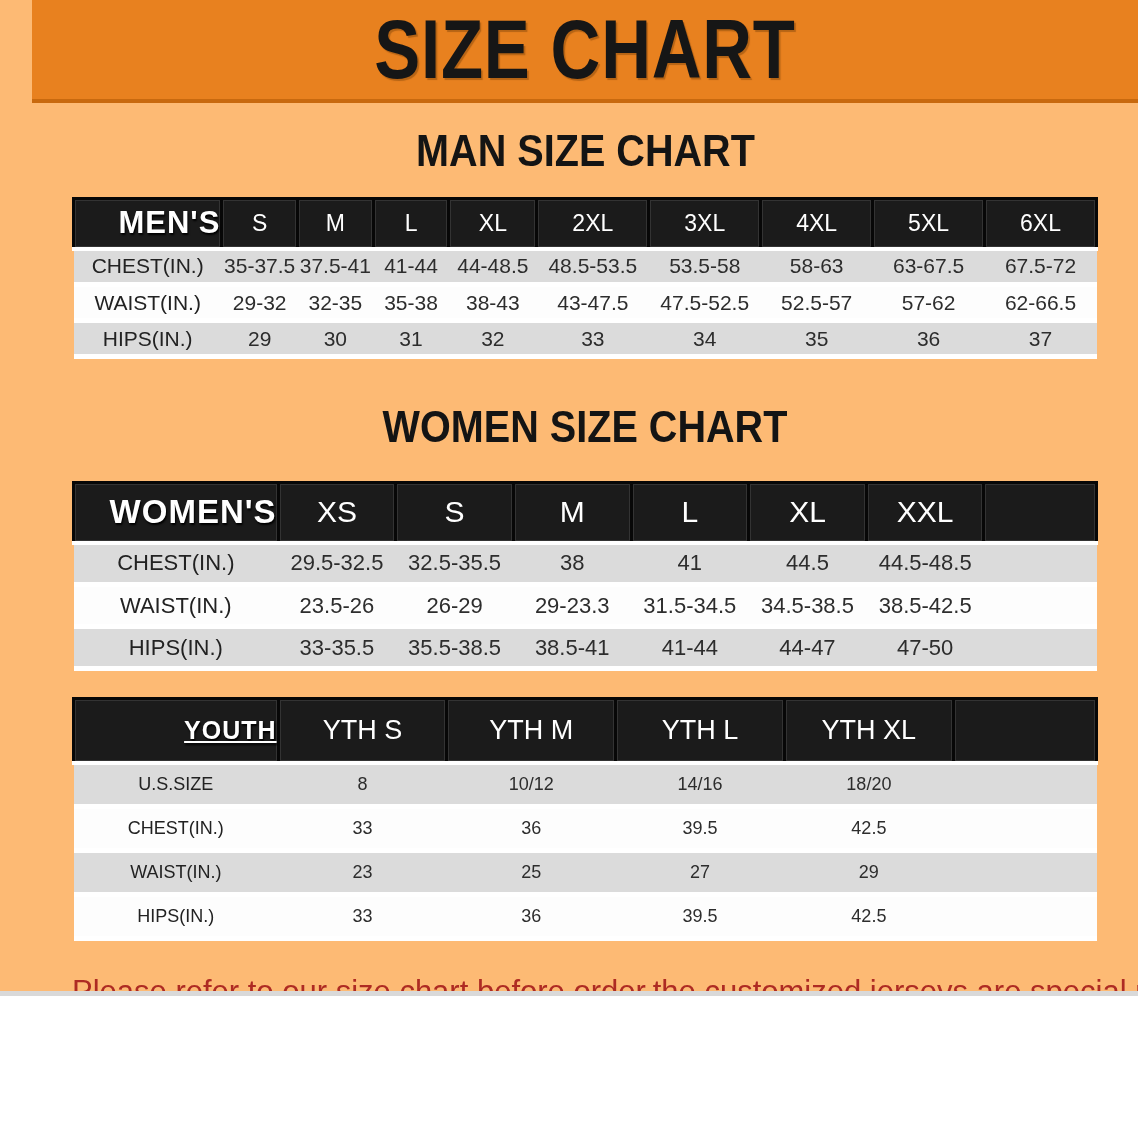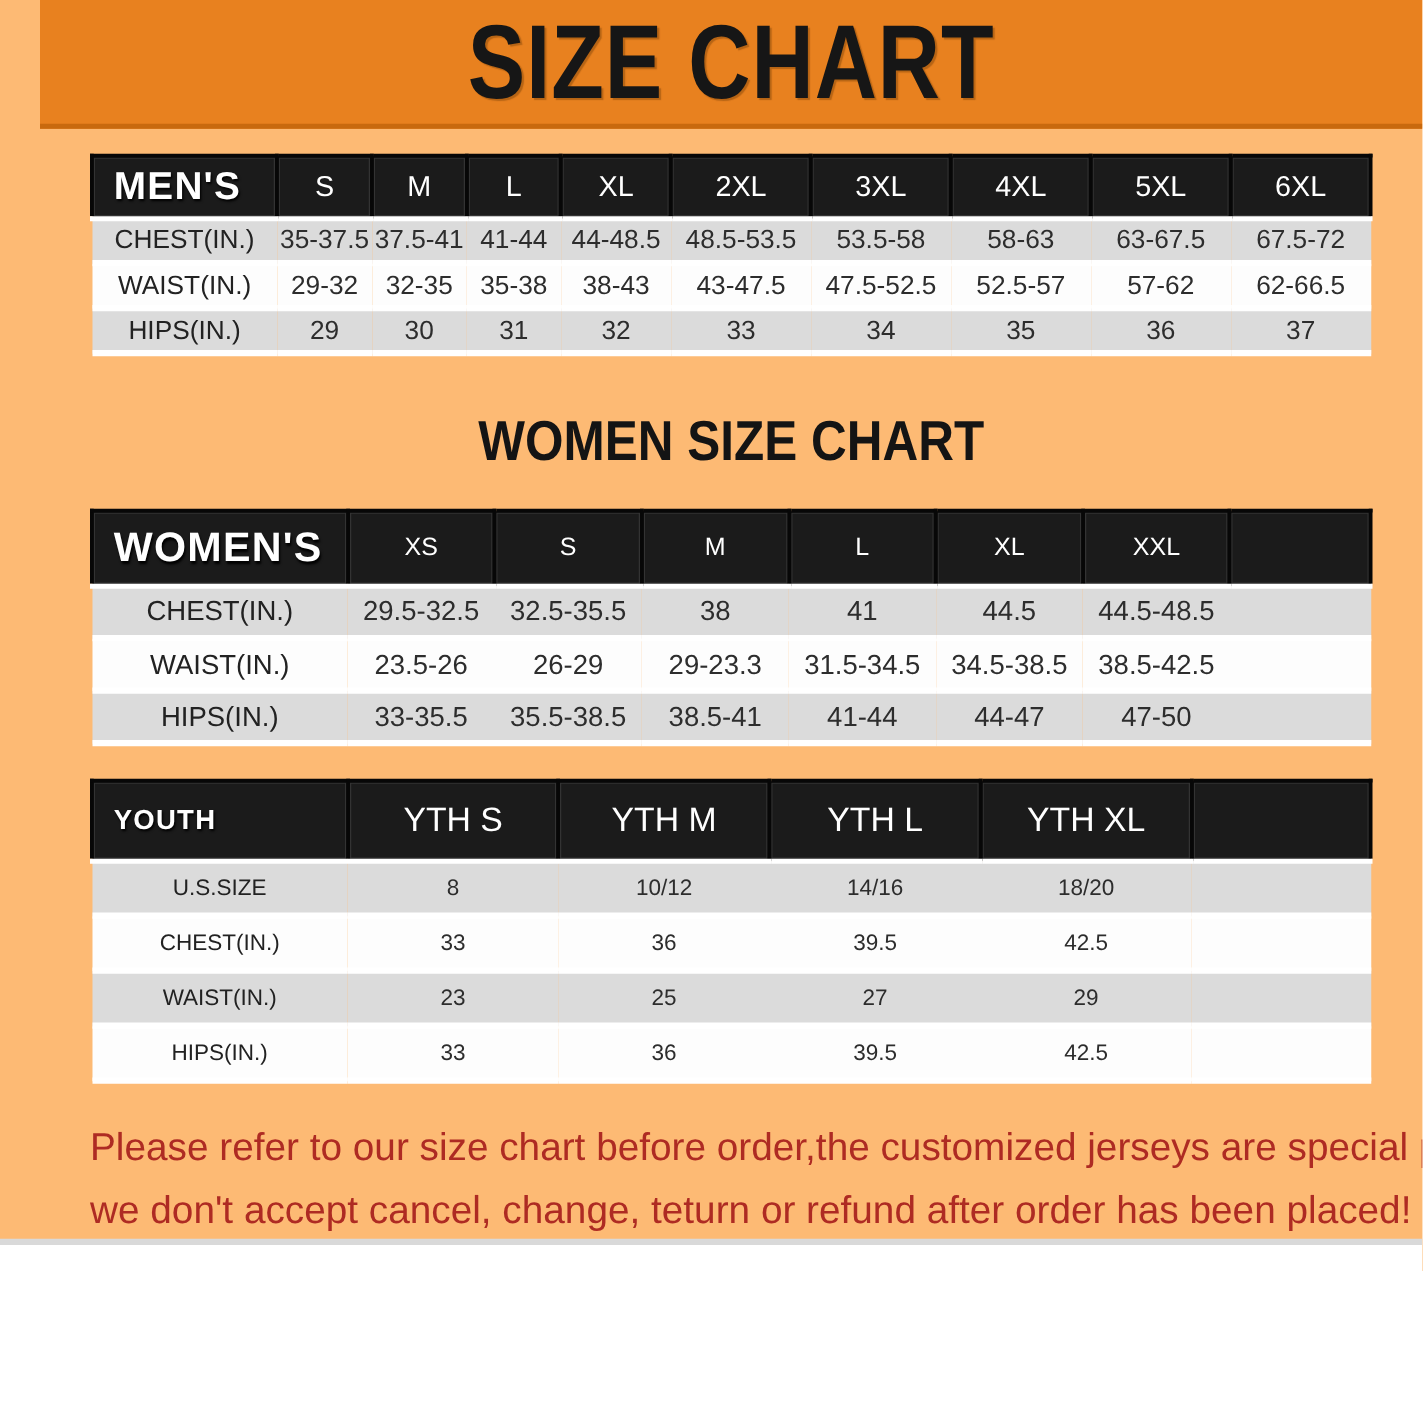--- a/index.html
+++ b/index.html
@@ -34,65 +34,68 @@
   .tw-youth { margin-top:26px; }
   table.size-table {
     width:100%; table-layout:fixed; border-collapse:collapse;
   }
   table.size-table thead th {
     background:#1b1b1b; color:#ffffff; border:3px solid #070707;
     border-bottom:4px solid #ffffff; box-shadow:inset 0 0 0 1px #333;
     font-weight:normal; text-align:center; vertical-align:middle;
   }
   table.size-table thead th.tbl-label {
-    text-align:left; padding-left:16px; font-weight:bold; letter-spacing:1px;
+    text-align:right; padding-left:16px; font-weight:bold; letter-spacing:1px;
     text-shadow:1px 2px 2px #000;
   }
   table.size-table td {
     text-align:center; vertical-align:middle; color:#2d2d2d;
     border-bottom:5px solid #ffffff;
   }
   table.size-table tbody tr:nth-child(odd) td { background:#dbdbdb; }
   table.size-table tbody tr:nth-child(even) td { background:#fdfdfd; }
   table.size-table td.row-label { color:#222; }
   
   .t-men thead th { height:50px; font-size:23px; }
   .t-men thead th.tbl-label { font-size:31px; }
   .t-men td { height:36px; font-size:21px; }
   .t-men th:nth-child(1){ width:14.5%; }
   .t-men th:nth-child(2), .t-men th:nth-child(3), .t-men th:nth-child(4){ width:7.4%; }
   .t-men th:nth-child(5){ width:8.6%; }
   
-  .t-women thead th { height:60px; font-size:20px; }
+  .t-women thead th { height:60px; font-size:30px; }
   .t-women thead th.tbl-label { font-size:33px; }
   .t-women td { height:42px; font-size:22px; }
   .t-women th:nth-child(1){ width:20%; }
   .t-women th.spacer { width:11%; }
   
   .t-youth thead th { height:64px; font-size:27px; }
-  .t-youth thead th.tbl-label { font-size:22px; }
+  .t-youth thead th.tbl-label { font-size:25px;text-decoration:underline; }
   .t-youth td { height:44px; font-size:18px; }
   .t-youth th:nth-child(1){ width:20%; }
   .t-youth th.spacer { width:14%; }
   
   .footer { margin:26px 40px 0 40px; color:#AE2B23; }
   .footer-line { font-size:31px; line-height:50px; white-space:nowrap; }
   .bottom-strip {
     position:absolute; left:0; right:0; bottom:0; height:5px; background:#d9d9d9;
   }
 </style>
 </head>
 <body>
 
 <div class="page">
 
   <div class="banner">
     <span class="banner-title">SIZE CHART</span>
   </div>
 
+  <div class="section-title-wrap">
+    <span class="section-title st-men">MAN SIZE CHART</span>
+  </div>
   <div class="tbl-wrap tw-men">
     <table class="size-table t-men">
         <thead>
           <tr>
             <th class="tbl-label">MEN'S</th>
             <th>S</th>
             <th>M</th>
             <th>L</th>
             <th>XL</th>
             <th>2XL</th>

